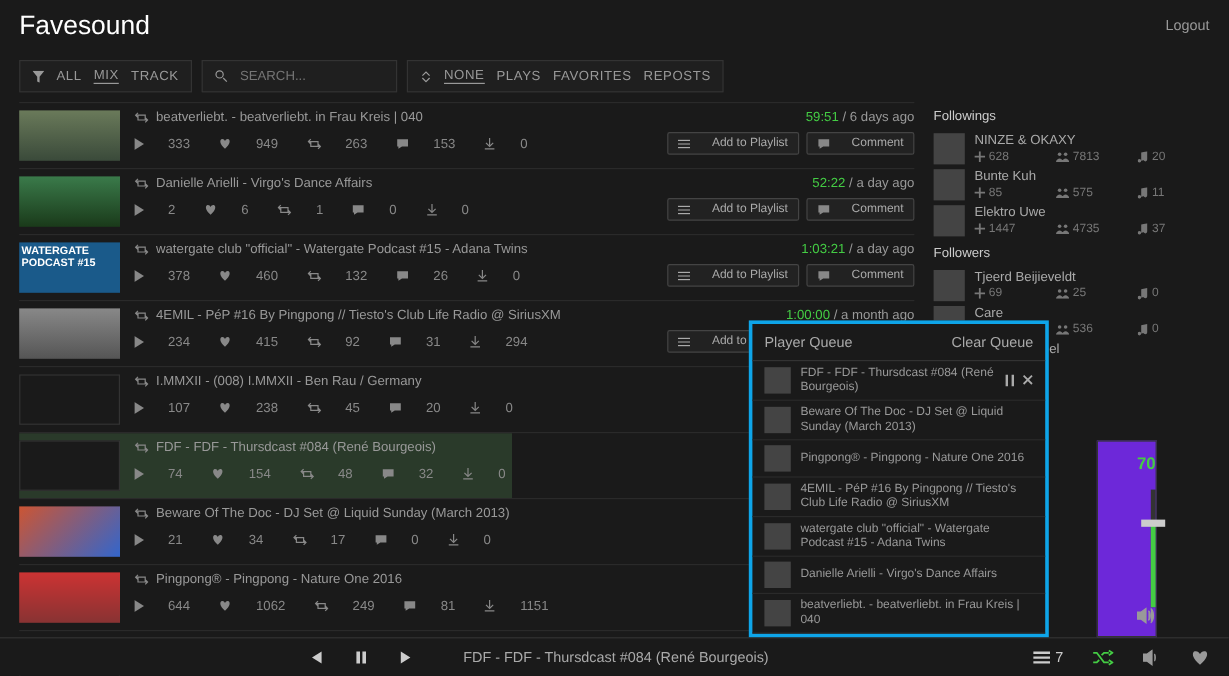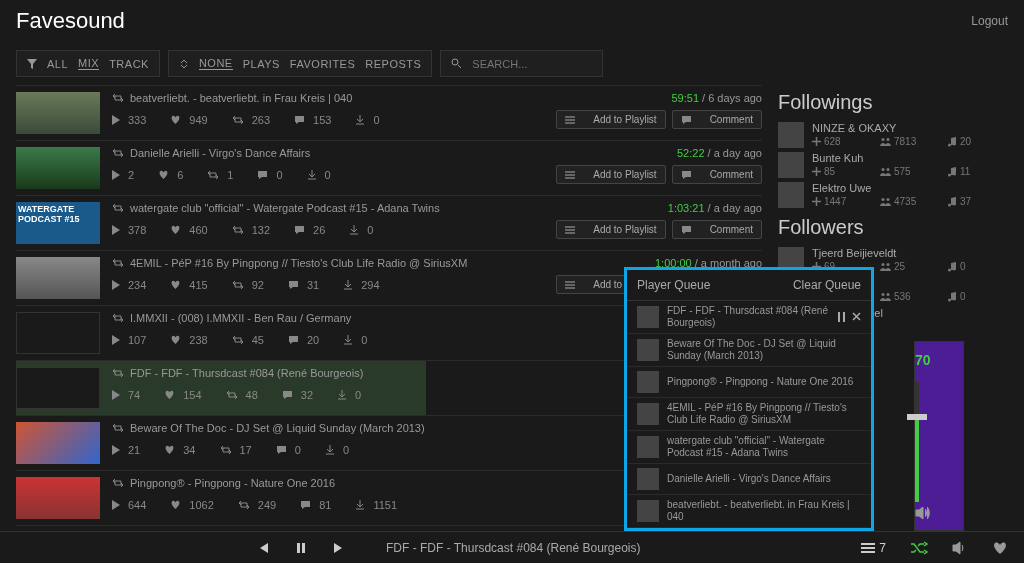--- a/index.html
+++ b/index.html
@@ -16,38 +16,38 @@
 .tracks { flex: 1; }
 .track { display: flex; gap: 12px; padding: 6px 0; border-top: 1px solid #2a2a2a; position: relative; }
 .track.playing { background: linear-gradient(to right, #2a3a2a 0%, #2a3a2a 55%, #1a1a1a 55%); }
 .track-art { width: 84px; height: 42px; background: #333; flex-shrink: 0; }
 .track-info { flex: 1; display: flex; flex-direction: column; gap: 6px; }
 .track-title-row { display: flex; align-items: center; gap: 6px; }
 .track-title { color: #999; font-size: 11px; }
 .track-time { margin-left: auto; font-size: 11px; }
 .track-time .dur { color: #44cc44; }
 .track-stats { display: flex; gap: 24px; align-items: center; }
-.stat { display: flex; align-items: center; gap: 8px; font-size: 11px; color: #888; }
+.stat { display: flex; align-items: center; gap: 20px; font-size: 11px; color: #888; }
 .track-actions { display: flex; gap: 6px; margin-left: auto; }
 .btn { border: 1px solid #444; background: #222; color: #aaa; padding: 3px 8px; font-size: 10px; cursor: pointer; border-radius: 2px; display: flex; align-items: center; gap: 18px; }
 .sidebar { width: 230px; }
-.side-title { color: #ccc; font-size: 20px; margin: 6px 0; }
+.side-title { color: #ccc; font-size: 11px; margin: 6px 0; }
 .side-item { display: flex; gap: 8px; padding: 2px 0; align-items: flex-start; }
 .side-art { width: 26px; height: 26px; background: #444; flex-shrink: 0; }
 .side-info { flex: 1; }
 .side-name { color: #aaa; font-size: 11px; }
 .side-stats { display: flex; gap: 28px; font-size: 10px; color: #777; margin-top: 2px; }
 .side-stat { display: flex; align-items: center; gap: 3px; min-width: 40px; }
 .queue { position: absolute; bottom: 32px; right: 150px; width: 250px; background: #1a1a1a; border: 3px solid #0ea5e9; z-index: 10; }
 .queue-header { display: flex; justify-content: space-between; padding: 8px 10px; border-bottom: 1px solid #333; font-size: 12px; color: #aaa; }
 .queue-item { display: flex; gap: 8px; padding: 4px 10px; align-items: center; border-bottom: 1px solid #2a2a2a; }
 .queue-art { width: 22px; height: 22px; background: #444; flex-shrink: 0; }
 .queue-title { font-size: 10px; color: #999; flex: 1; line-height: 1.2; }
 .queue-controls { display: flex; gap: 6px; }
-.volume { position: absolute; bottom: 32px; right: 60px; width: 50px; height: 190px; background: #4c1d95; border: 1px solid #333; display: flex; flex-direction: column; align-items: flex-start; padding: 10px 0; z-index: 10; }
+.volume { position: absolute; bottom: 32px; right: 60px; width: 50px; height: 164px; background: #6d28d9; border: 1px solid #333; display: flex; flex-direction: column; align-items: flex-end; padding: 10px 0; z-index: 10; }
 .vol-val { color: #44cc44; font-size: 14px; font-weight: bold; }
 .vol-track { width: 4px; height: 120px; background: #333; position: relative; margin-top: 14px; }
 .vol-fill { position: absolute; bottom: 0; width: 100%; background: #44cc44; }
 .vol-thumb { position: absolute; width: 20px; height: 6px; background: #ccc; left: -8px; }
 .player { position: absolute; bottom: 0; left: 0; right: 0; height: 32px; background: #1a1a1a; border-top: 1px solid #333; display: flex; align-items: center; padding: 0 16px; gap: 20px; }
 .player-controls { display: flex; gap: 24px; margin-left: 240px; }
 .player-title { color: #aaa; font-size: 12px; margin-left: 20px; }
 .player-right { margin-left: auto; display: flex; gap: 24px; align-items: center; }
 .player-right .shuffle { color: #44cc44; }
 .art-c1 { background: linear-gradient(#6a7a5a,#3a4a3a); }
@@ -73,37 +73,37 @@
         <svg width="10" height="10">
           <path d="M0 0h10l-4 5v5l-2-1v-4z" fill="#999"></path>
         </svg>
       </span>
     <span class="toolbar-item">ALL</span>
     <span class="toolbar-item active">MIX</span>
     <span class="toolbar-item">TRACK</span>
   </div>
   <div class="toolbar-group">
     <span>
+        <svg width="11" height="11">
+          <circle cx="4" cy="4" r="3" stroke="#999" fill="none"></circle>
+          <path d="M7 7l3 3" stroke="#999"></path>
+        </svg>
+      </span>
+    <input class="search-input" placeholder="SEARCH..." style="">
+  </div>
+  <div class="toolbar-group">
+    <span>
         <svg width="10" height="10">
           <path d="M2 4l3-3 3 3M2 6l3 3 3-3" stroke="#999" fill="none"></path>
         </svg>
       </span>
     <span class="toolbar-item active">NONE</span>
     <span class="toolbar-item">PLAYS</span>
     <span class="toolbar-item">FAVORITES</span>
     <span class="toolbar-item">REPOSTS</span>
-  </div>
-  <div class="toolbar-group">
-    <span>
-        <svg width="11" height="11">
-          <circle cx="4" cy="4" r="3" stroke="#999" fill="none"></circle>
-          <path d="M7 7l3 3" stroke="#999"></path>
-        </svg>
-      </span>
-    <input class="search-input" placeholder="SEARCH..." style="">
   </div>
 </div>
 
 <div class="main">
   <div class="tracks" id="tracks">
       <div class="track">
     <div class="track-art art-c1"></div>
     <div class="track-info">
       <div class="track-title-row">
         <span>

